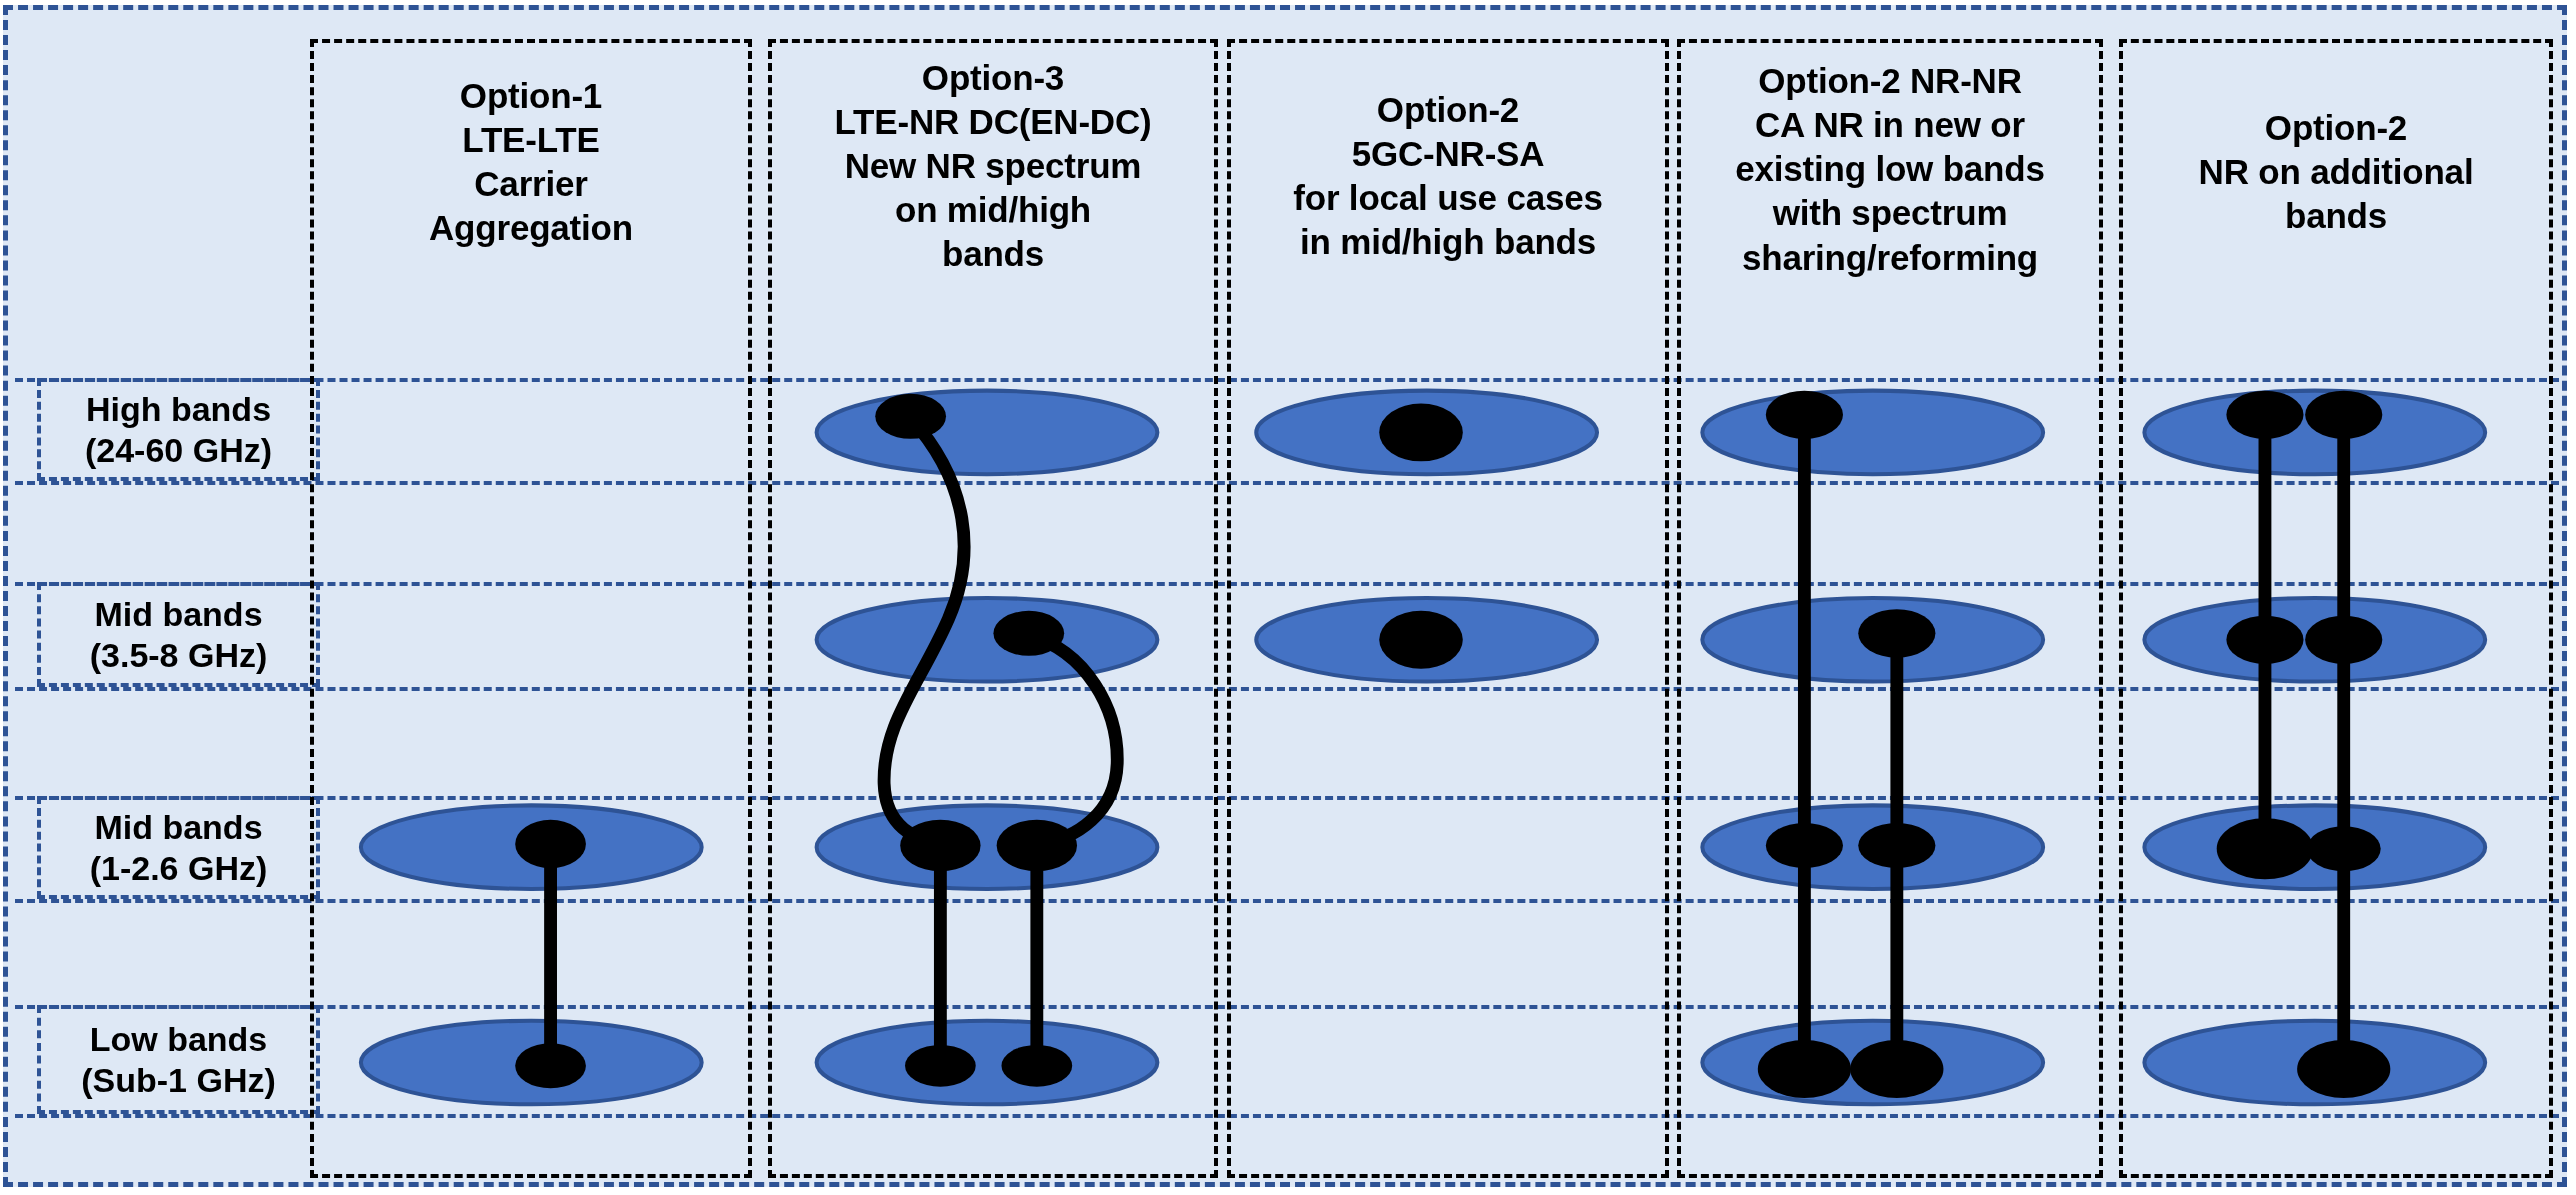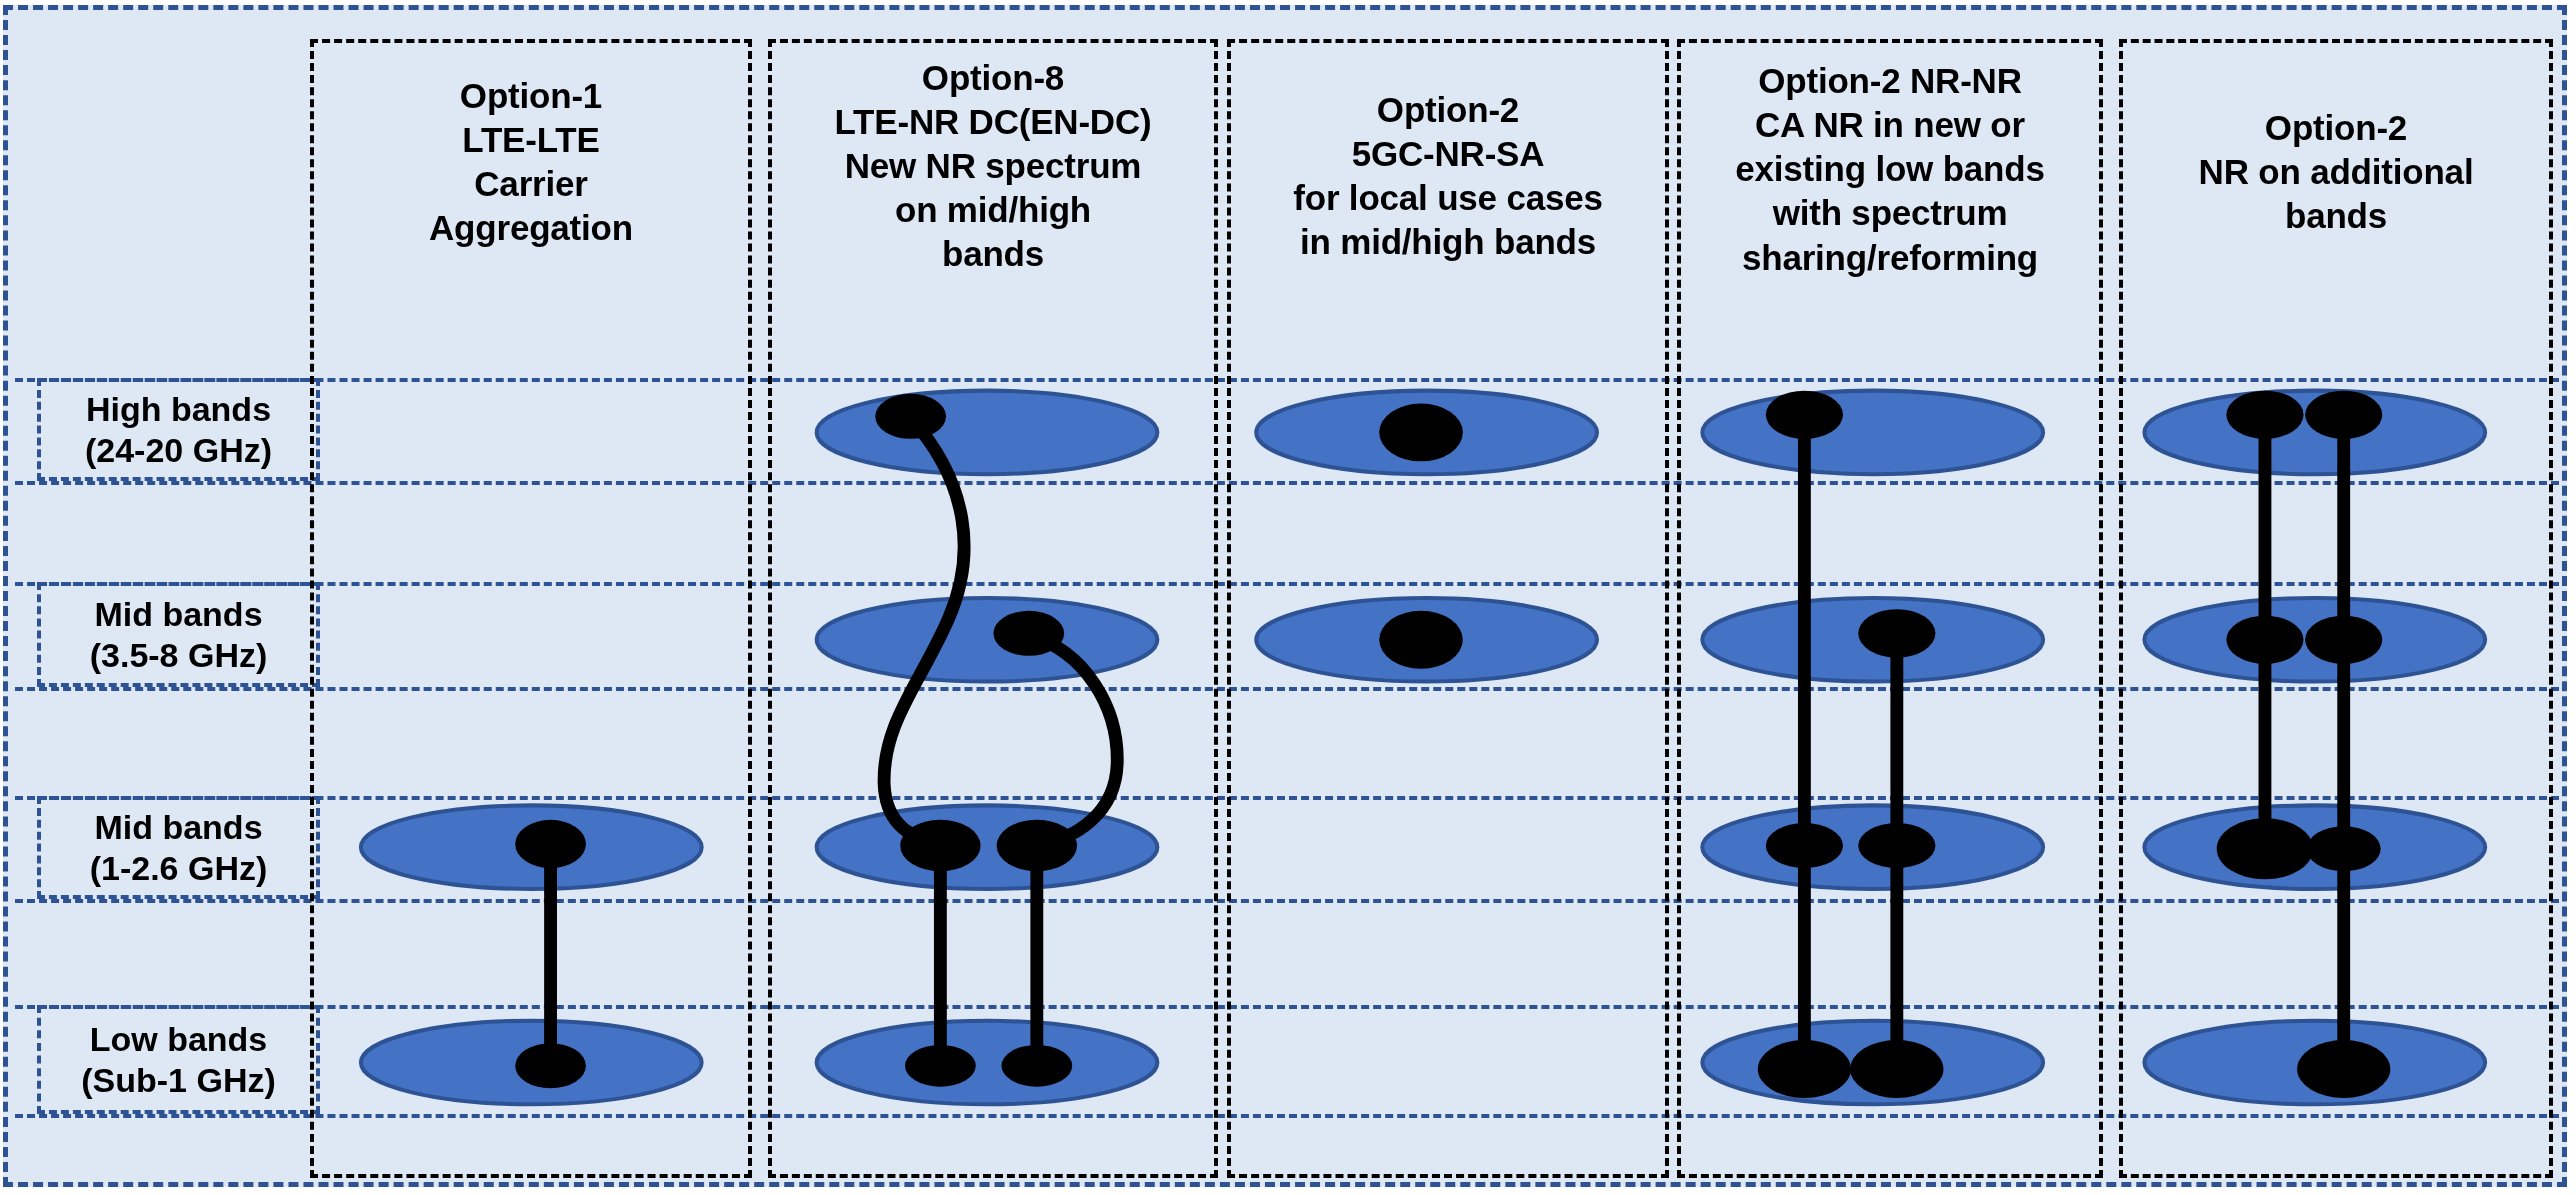--- a/index.html
+++ b/index.html
@@ -79,21 +79,21 @@
   <div class="band-line" style="top:481px;"></div>
   <div class="band-line" style="top:582px;"></div>
   <div class="band-line" style="top:687px;"></div>
   <div class="band-line" style="top:796px;"></div>
   <div class="band-line" style="top:899px;"></div>
   <div class="band-line" style="top:1005px;"></div>
   <div class="band-line" style="top:1114px;"></div>
 
   <div class="row-box" style="left:37px;  top:378px;  width:283px; height:103px;">
     <div class="row-title">High bands
-(24-20 GHz)</div>
+(24-60 GHz)</div>
   </div>
   <div class="row-box" style="left:37px;  top:582px;  width:283px; height:105px;">
     <div class="row-title">Mid bands
 (3.5-8 GHz)</div>
   </div>
   <div class="row-box" style="left:37px;  top:796px;  width:283px; height:103px;">
     <div class="row-title">Mid bands
 (1-2.6 GHz)</div>
   </div>
   <div class="row-box" style="left:37px;  top:1005px; width:283px; height:109px;">
@@ -102,21 +102,21 @@
   </div>
 
   <div class="col-box" style="left:310px;  top:39px; width:442px; height:1139px;">
     <div class="col-title" style="padding-top:17.7px;">Option-1
 LTE-LTE
 Carrier
 Aggregation</div>
   </div>
 
   <div class="col-box" style="left:768px;  top:39px; width:450px; height:1139px;">
-    <div class="col-title">Option-8
+    <div class="col-title">Option-3
 LTE-NR DC(EN-DC)
 New NR spectrum
 on mid/high
 bands</div>
   </div>
 
   <div class="col-box" style="left:1227px; top:39px; width:442px; height:1139px;">
     <div class="col-title" style="padding-top:32px;">Option-2
 5GC-NR-SA
 for local use cases

